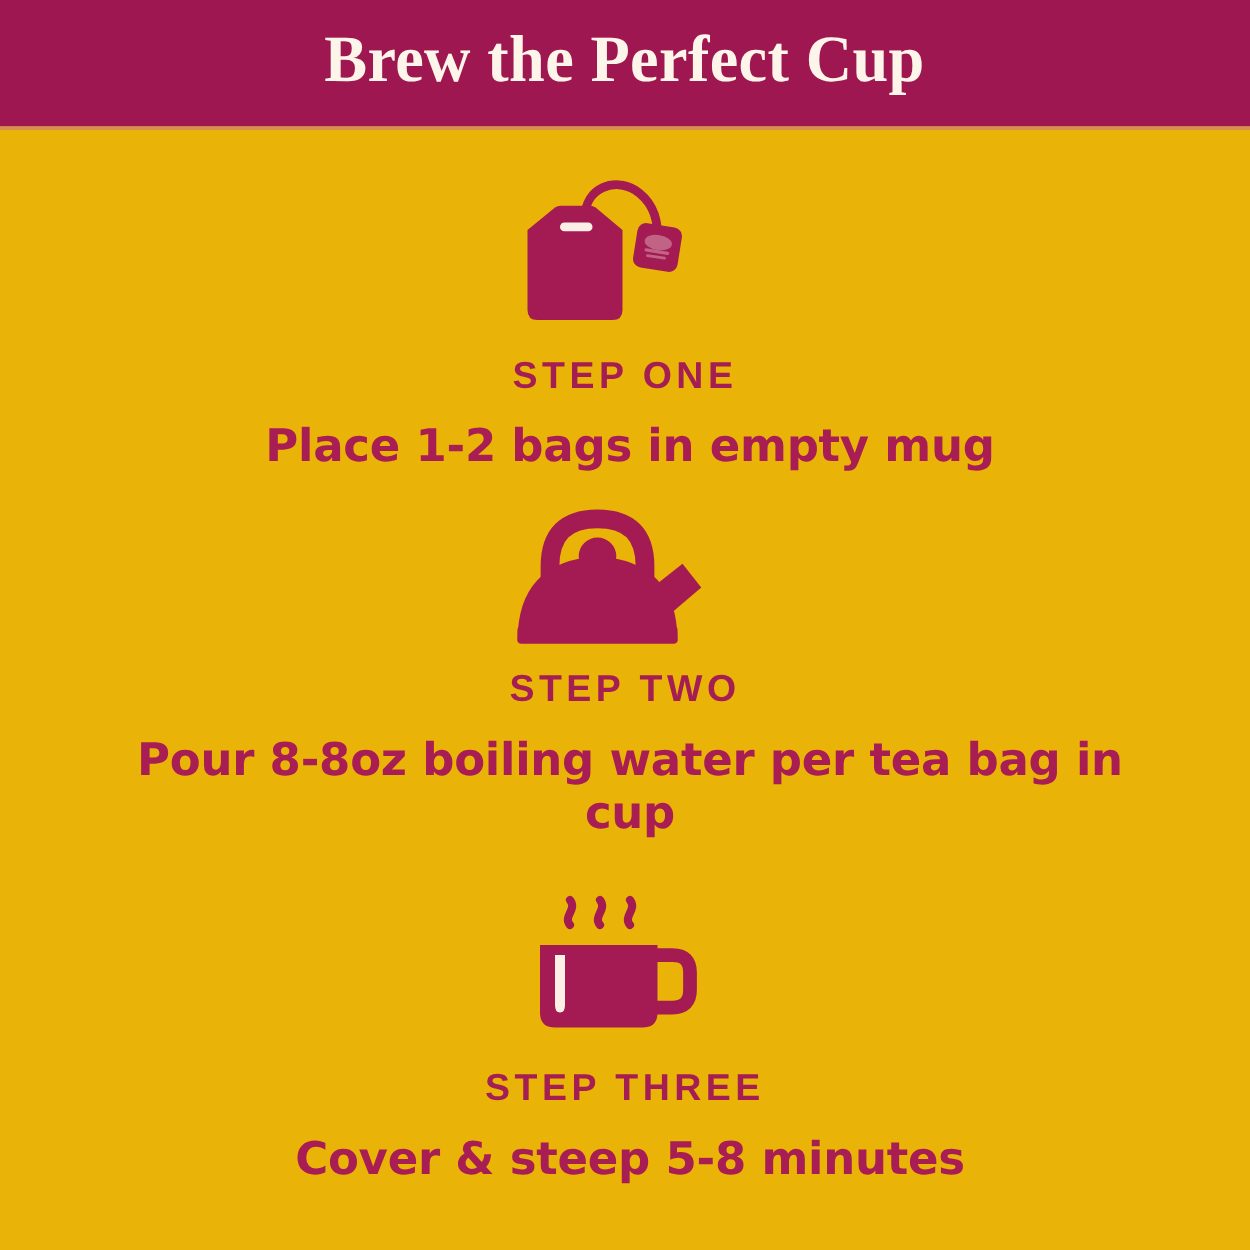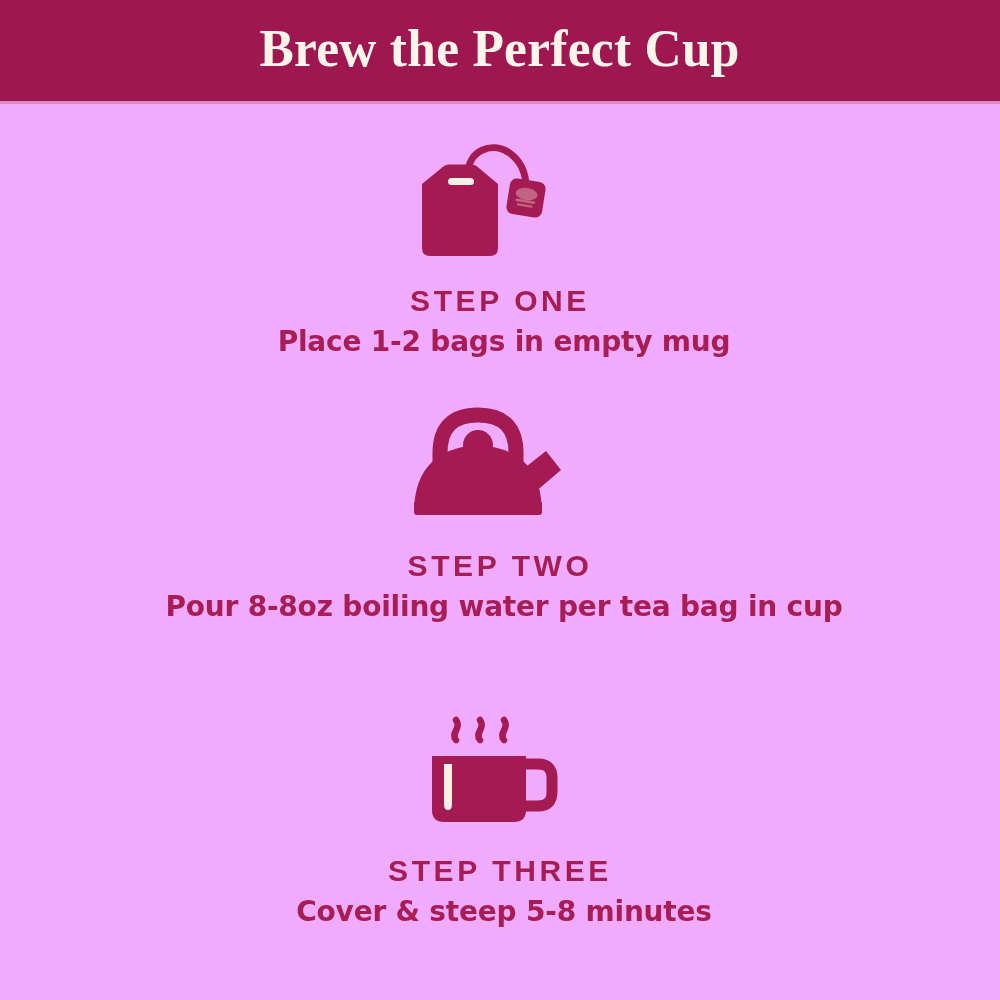--- a/index.html
+++ b/index.html
@@ -12,21 +12,21 @@
     height: 1000px;
     background: #fcf0e6;
     font-family: "Liberation Sans", sans-serif;
     overflow: hidden;
   }
 
   .infographic {
     position: relative;
     width: 1000px;
     height: 1000px;
-    background: #f0abfc;
+    background: #eab308;
     box-sizing: border-box;
   }
 
   
   .header-band {
     position: absolute;
     top: 0;
     left: 0;
     width: 1000px;
     height: 101px;
@@ -88,30 +88,30 @@
     font-family: "Liberation Sans", sans-serif;
     font-weight: bold;
     font-size: 30px;
     letter-spacing: 3.6px;
     color: #a51e53;
     margin: 0;
     padding: 0;
     line-height: 1.2;
   }
   .step-1 .step-label { margin-top: 22px; }
-  .step-2 .step-label { margin-top: 22px; }
+  .step-2 .step-label { margin-top: 8px; }
   .step-3 .step-label { margin-top: 24px; }
 
   .step-text {
     font-family: "DejaVu Sans", sans-serif;
     font-weight: bold;
-    font-size: 28px;
+    font-size: 36px;
     line-height: 1.18;
     color: #a81d54;
-    margin: 0;
+    margin: 12px;
     padding: 6px 60px 0 68px;
     letter-spacing: -0.2px;
   }
 </style>
 </head>
 <body>
 
 <div class="infographic">
 
   <div class="header-band">

